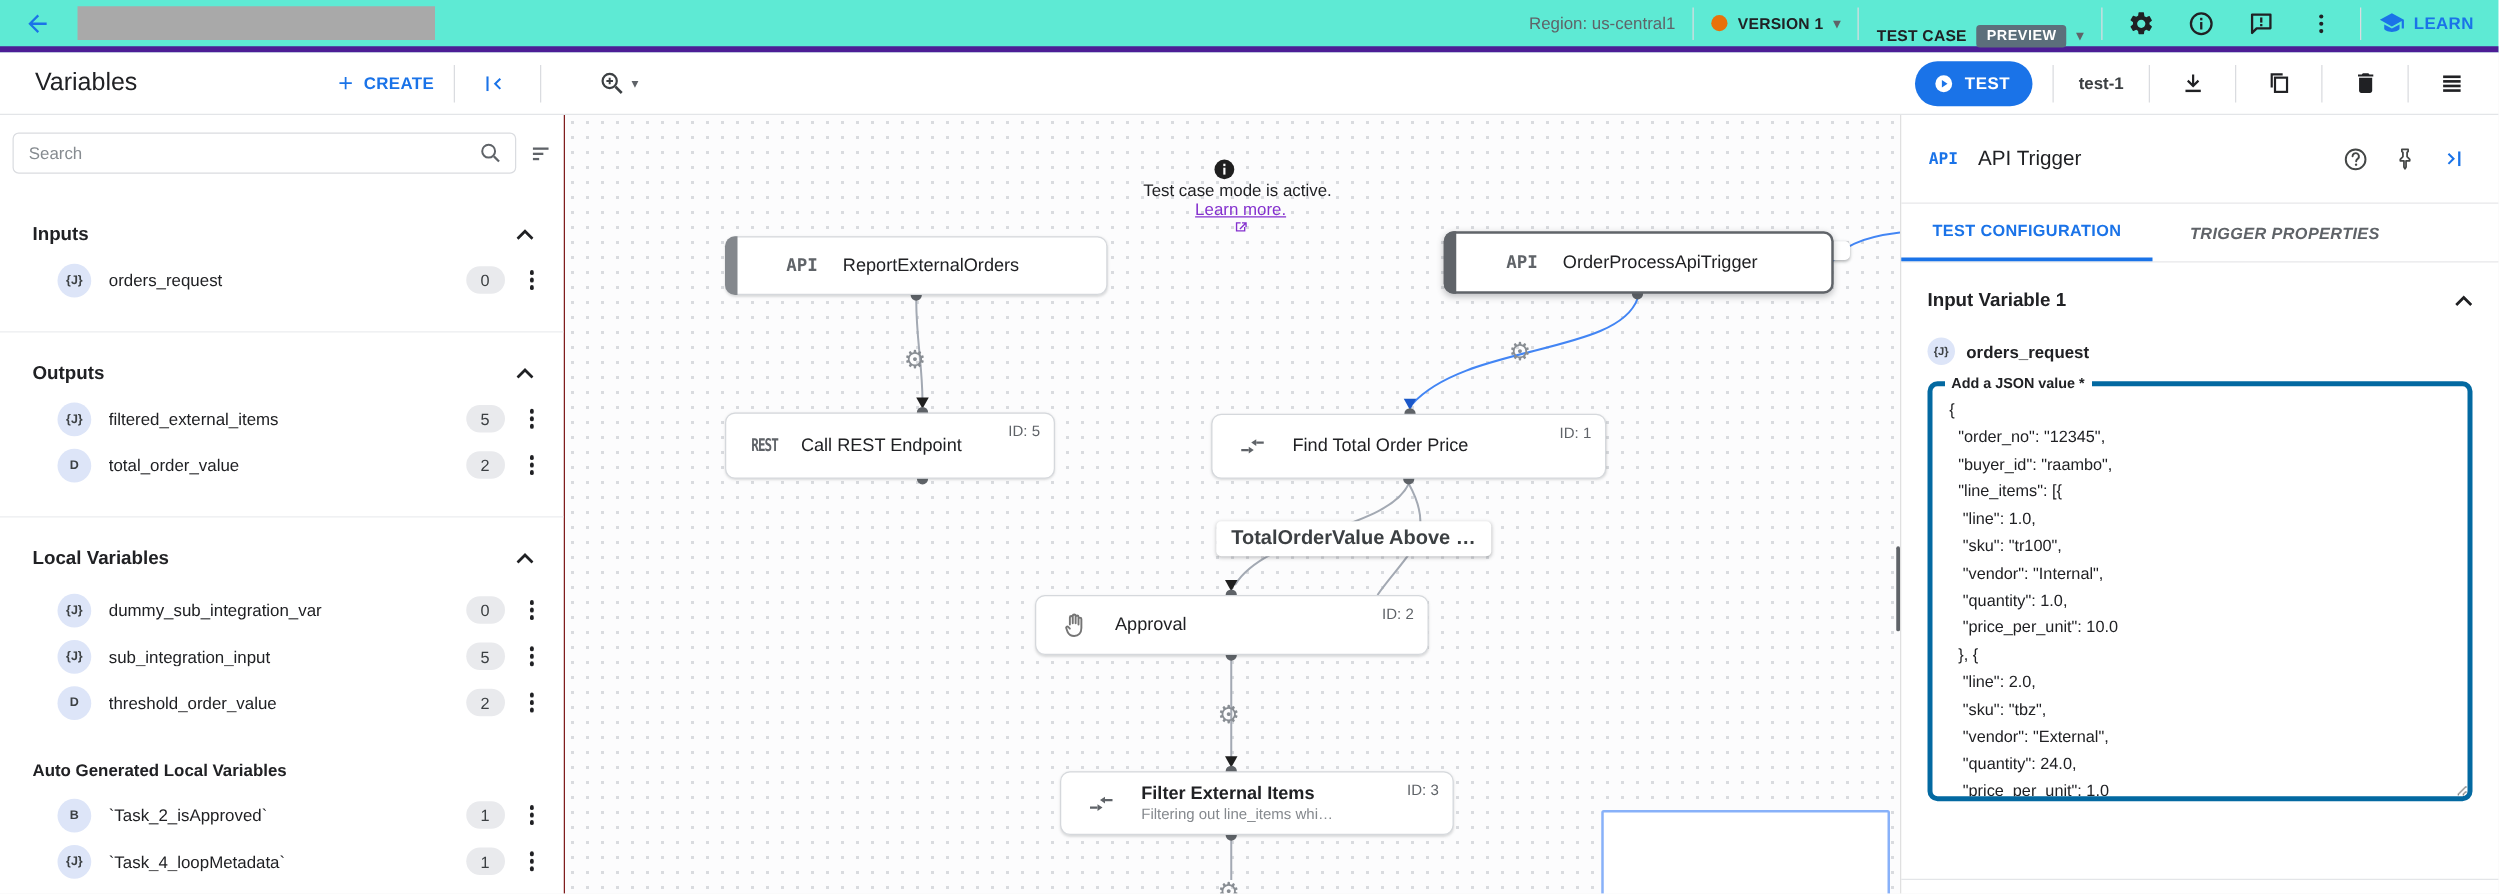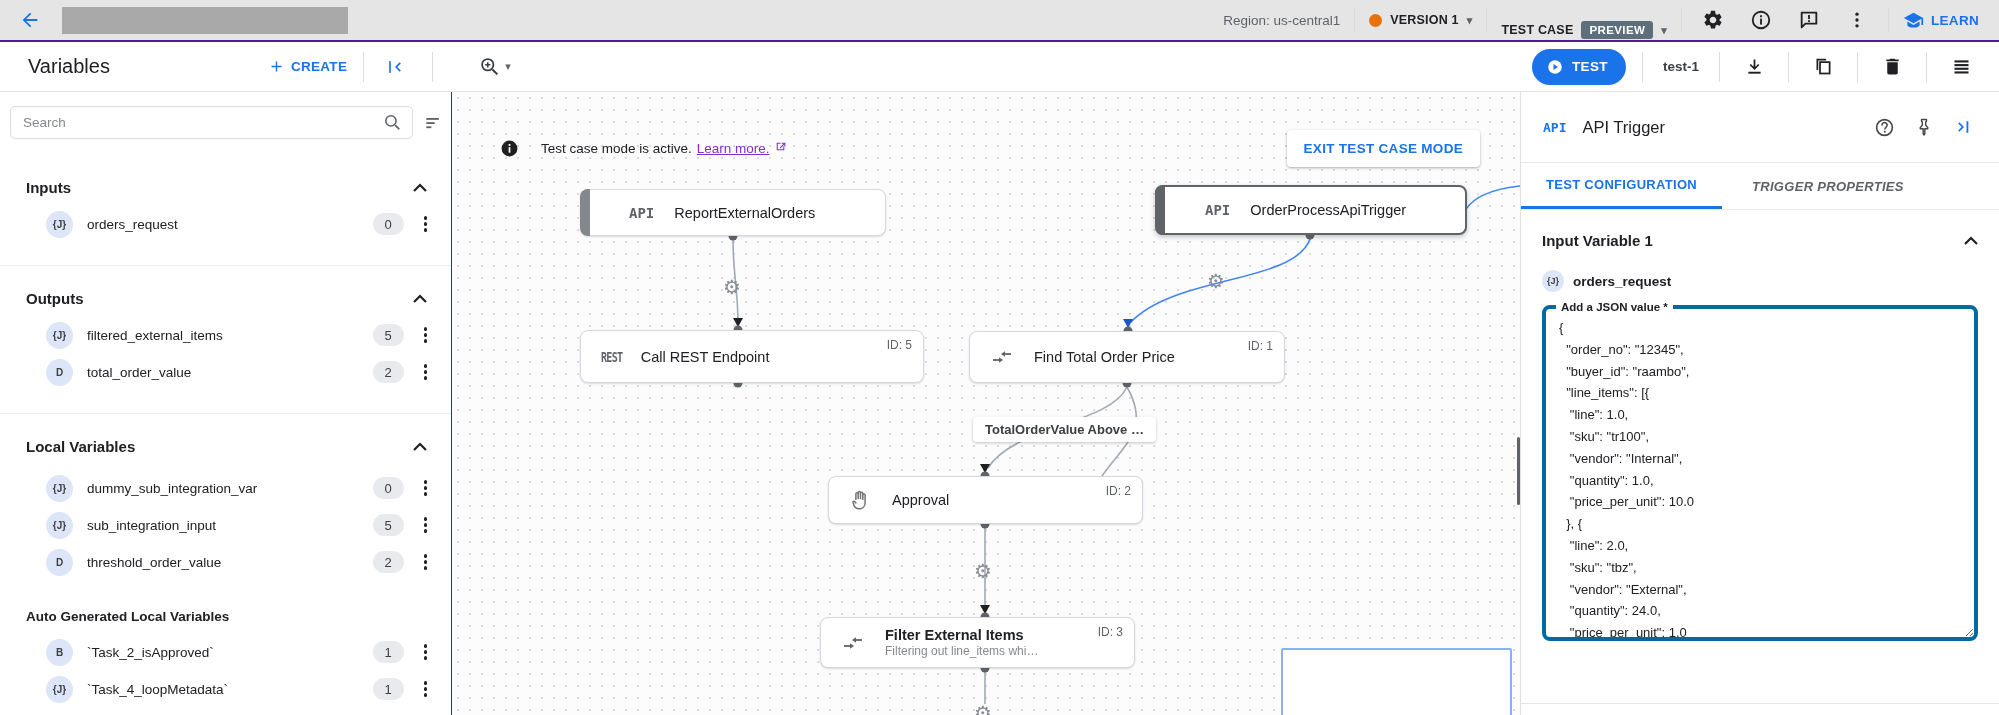--- a/index.html
+++ b/index.html
@@ -2,21 +2,21 @@
 <html><head>
 <meta charset="utf-8">
 <style>
   * { box-sizing: border-box; margin: 0; padding: 0; }
   body { background:#e9e9e9; font-family:"Liberation Sans", sans-serif; }
   .app { position:relative; width:1999px; height:715px; background:#fff; color:#202124;
          font-family:"Liberation Sans", sans-serif; overflow:hidden; }
 
   
   .topbar { height:42px; display:flex; align-items:center; justify-content:space-between;
-            padding:0 20px 0 16px; border-bottom:2px solid #4c1d95; background:#e5e5e5; }
+            padding:0 20px 0 16px; border-bottom:5px solid #4c1d95; background:#5eead4; }
   .topbar-left { display:flex; align-items:center; gap:18px; }
   .back-btn { width:28px; height:28px; display:flex; align-items:center; justify-content:center;
               color:#1a73e8; cursor:pointer; }
   .redacted { width:286px; height:27px; background:#a9a9a9; }
   .topbar-right { display:flex; align-items:center; gap:14px; }
   .tb-sep { width:1px; height:26px; background:#dadce0; }
   .region-text { font-size:13.5px; color:#5f6368; }
   .version { display:flex; align-items:center; gap:8px; font-size:12.5px; font-weight:bold;
              letter-spacing:.2px; cursor:pointer; }
   .version-dot { width:13px; height:13px; border-radius:50%; background:#e8710a; }
@@ -80,21 +80,21 @@
   .dots-btn { display:flex; flex-direction:column; gap:2.5px; padding:4px 6px; cursor:pointer; }
   .dots-btn i { width:3.5px; height:3.5px; background:#202124; border-radius:50%; }
   .side-div { height:1px; background:#ebedef; margin-top:26px; }
 
   
   .canvas { position:relative; width:1068px; flex-shrink:0; overflow:hidden;
             background-color:#fcfcfd;
             background-image:radial-gradient(circle, #d9dbdf 1.25px, transparent 1.35px);
             background-size:12px 12px; }
   .banner { position:absolute; left:48px; right:40px; top:34px; height:44px; display:flex;
-            align-items:center; }
+            align-items:center;flex-direction:column; }
   .banner-info { color:#1f1f1f; display:flex; margin-right:22px; }
   .banner-text { font-size:13.5px; color:#202124; }
   .banner-link { color:#8430ce; text-decoration:underline; margin-left:5px; cursor:pointer; }
   .ext-ico { color:#8430ce; margin-left:4px; vertical-align:-2px; }
   .exit-btn { margin-left:auto; background:#fff; color:#1a73e8; border:none; border-radius:4px;
               height:37px; padding:0 17px; font-size:13.5px; font-weight:bold; letter-spacing:.3px;
               box-shadow:0 1px 3px rgba(60,64,67,.3), 0 1px 2px rgba(60,64,67,.15); cursor:pointer; }
 
   svg.edges { position:absolute; left:0; top:0; pointer-events:none; }
   .node { position:absolute; background:#fff; border:1px solid #d5d8dc; border-radius:8px;
@@ -109,21 +109,21 @@
            color:#5f6368; letter-spacing:0; }
   .ntype.rest { transform:scaleX(.72); transform-origin:left; letter-spacing:-1px; margin-right:-10px; }
   .nlabel { font-size:14.5px; color:#202124; white-space:nowrap; }
   .nlabel-stack { display:flex; flex-direction:column; line-height:1.25; }
   .nsub { font-size:12px; color:#85898e; }
   .nid { position:absolute; top:7px; right:11px; font-size:12px; color:#5f6368; }
   .nicon { color:#5f6368; display:flex; flex-shrink:0; }
   .edge-gear { position:absolute; font-size:20px; line-height:1; color:#888d93;
                font-family:"DejaVu Sans", sans-serif; cursor:pointer; }
   .edge-label { position:absolute; background:#fff; border-radius:4px; padding:5px 12px;
-                font-size:13px; font-weight:bold; color:#3c4043; white-space:nowrap;
+                font-size:16px; font-weight:bold; color:#3c4043; white-space:nowrap;
                 box-shadow:0 1px 3px rgba(60,64,67,.3); }
   .note-box { position:absolute; background:#fff; border:2px solid #88b1f9; border-radius:2px; }
   .canvas-scroll-thumb { position:absolute; right:0; top:345px; width:3px; height:68px;
                          background:#5f6368; border-radius:2px; }
 
   
   .rpanel { width:479px; flex-shrink:0; border-left:1px solid #e0e0e0; background:#fff;
             display:flex; flex-direction:column; position:relative; }
   .rp-header { height:71px; display:flex; align-items:center; padding:0 18px 0 22px;
                border-bottom:1px solid #e7e8ea; }
@@ -486,21 +486,21 @@
         <span class="nlabel">ReportExternalOrders</span>
       </div>
 
       <div class="node selected" style="left:703px;top:93px;width:312px;height:50px">
         <span class="accent"></span>
         <span class="pad"></span>
         <span class="ntype">API</span>
         <span class="nlabel">OrderProcessApiTrigger</span>
       </div>
 
-      <div class="node" style="left:128px;top:238px;width:344px;height:53px">
+      <div class="node" style="left:128px;top:238px;width:264px;height:53px">
         <span class="ntype rest">REST</span>
         <span class="nlabel">Call REST Endpoint</span>
         <span class="nid">ID: 5</span>
       </div>
 
       <div class="node" style="left:517px;top:239px;width:316px;height:52px">
         <span class="nicon">
           <svg width="24" height="24" viewBox="0 0 24 24" stroke="#5f6368" stroke-width="1.8" fill="#5f6368">
               <path d="M3 15h6" fill="none"></path>
               <path d="M9 12.3l4 2.7-4 2.7z" stroke="none"></path>
@@ -515,21 +515,21 @@
       <div class="node" style="left:376px;top:384px;width:315px;height:48px">
         <span class="nicon">
           <svg width="23" height="23" viewBox="0 0 24 24" fill="none" stroke="#757575" stroke-width="1.6" stroke-linecap="round" stroke-linejoin="round">
               <path d="M7.2 11V5.2a1.2 1.2 0 012.4 0V10 M9.6 10V3.9a1.2 1.2 0 012.4 0V10 M12 10V4.7a1.2 1.2 0 012.4 0V11 M14.4 11V6.5a1.2 1.2 0 012.4 0V14c0 4-2.4 6.6-6 6.6-2.6 0-4.3-1.1-5.4-3.1L4.2 14.2c-.5-1 .8-1.9 1.6-1.1l1.4 1.4"></path>
             </svg>
         </span>
         <span class="nlabel">Approval</span>
         <span class="nid">ID: 2</span>
       </div>
 
-      <div class="node" style="left:368px;top:525px;width:315px;height:51px">
+      <div class="node" style="left:396px;top:525px;width:315px;height:51px">
         <span class="nicon">
           <svg width="24" height="24" viewBox="0 0 24 24" stroke="#5f6368" stroke-width="1.8" fill="#5f6368">
               <path d="M3 15h6" fill="none"></path>
               <path d="M9 12.3l4 2.7-4 2.7z" stroke="none"></path>
               <path d="M21 9h-6" fill="none"></path>
               <path d="M15 6.3l-4 2.7 4 2.7z" stroke="none"></path>
             </svg>
         </span>
         <span class="nlabel-stack">
           <span class="nlabel" style="font-weight:bold">Filter External Items</span>

